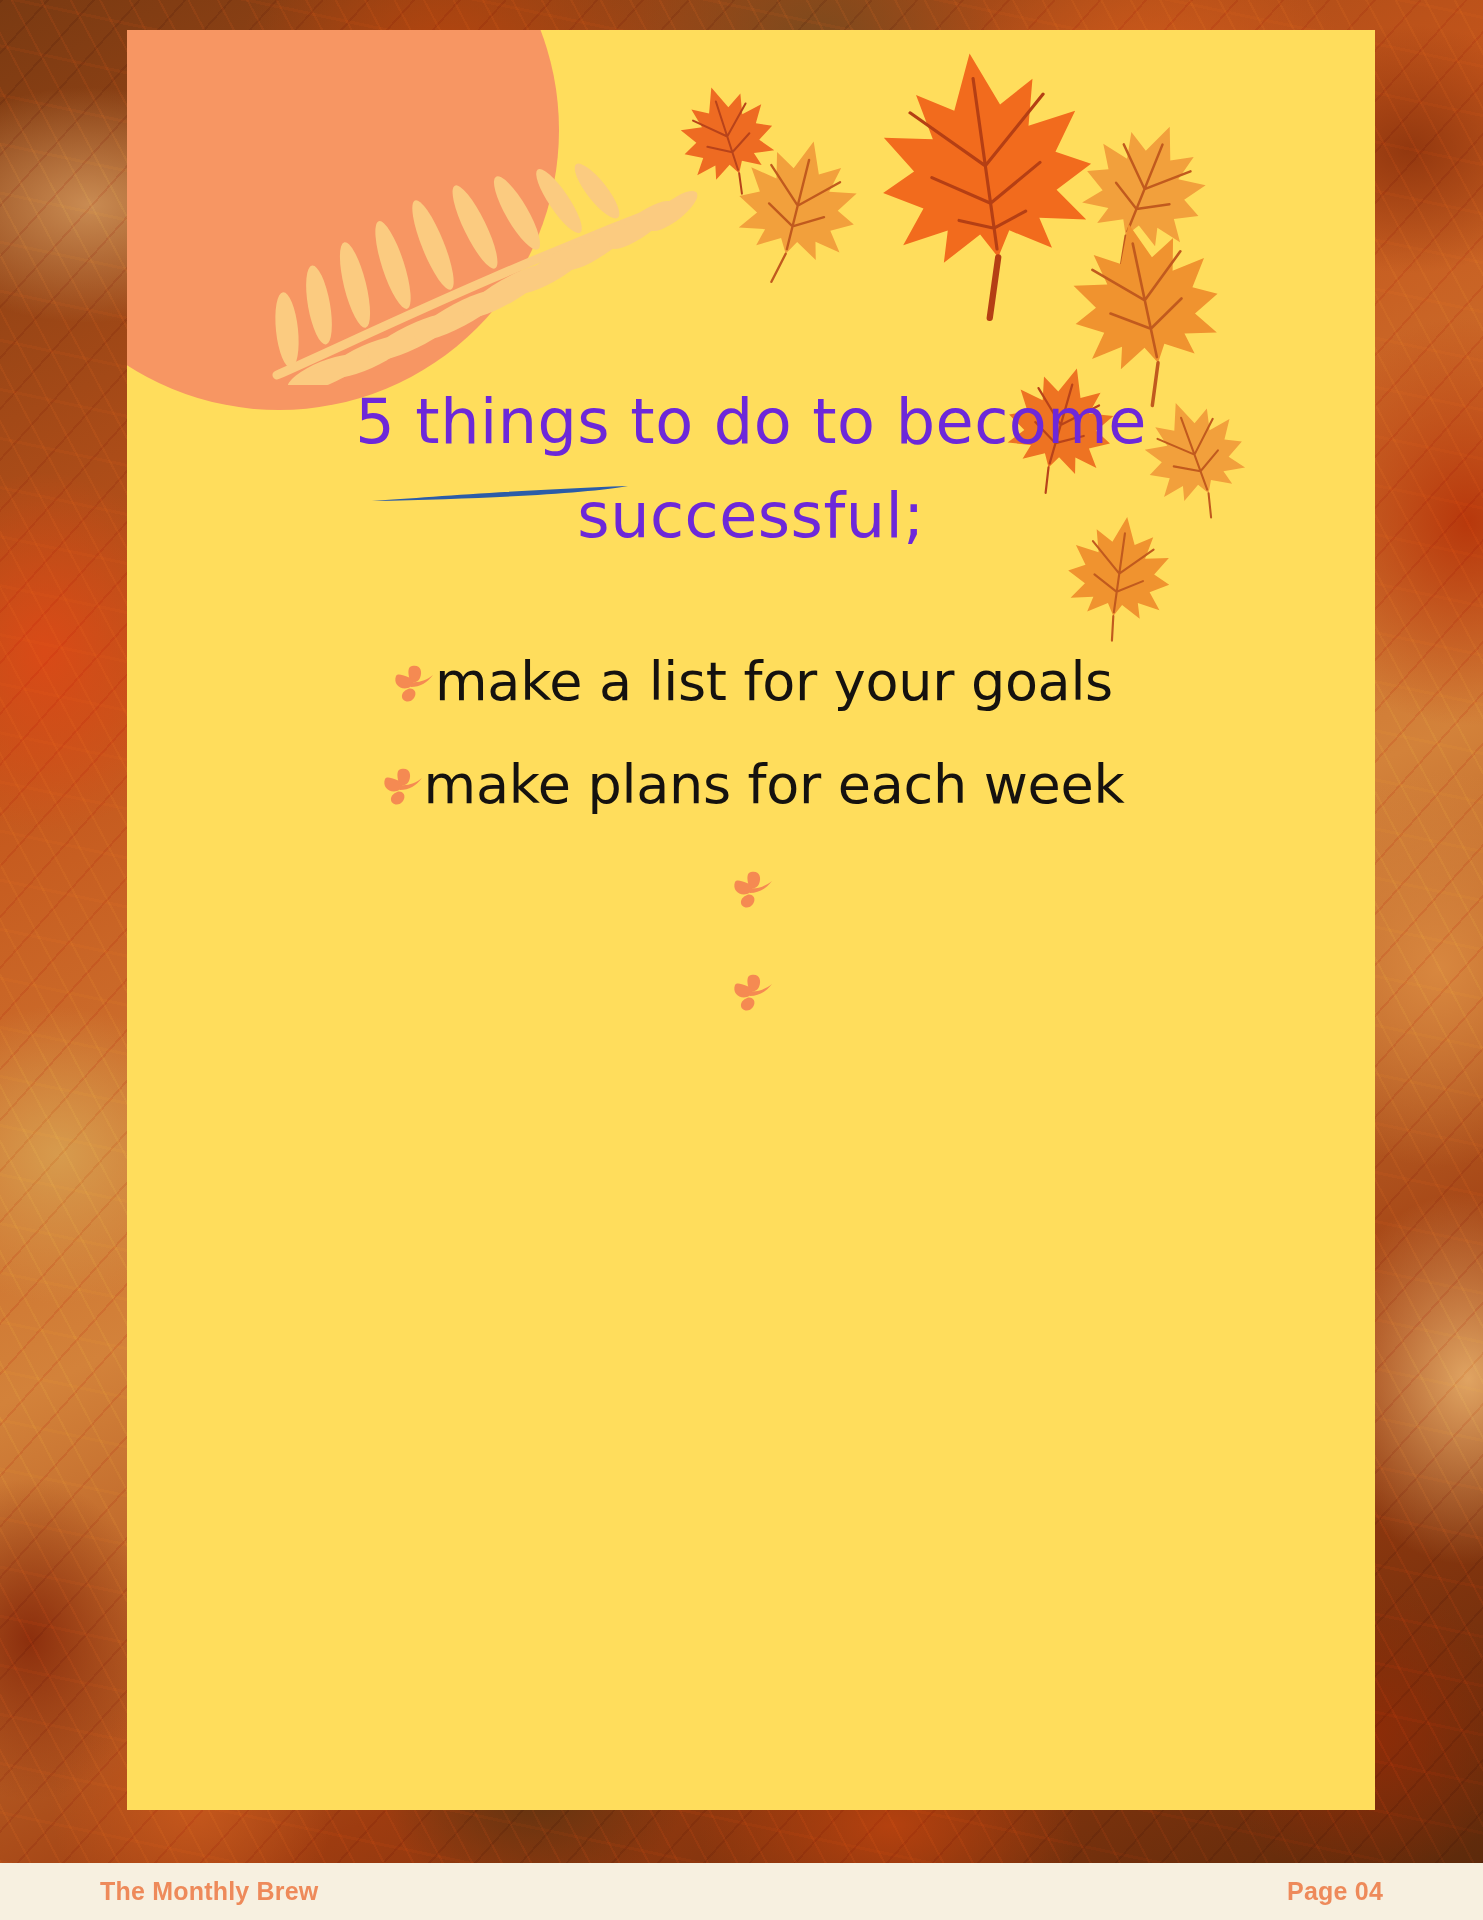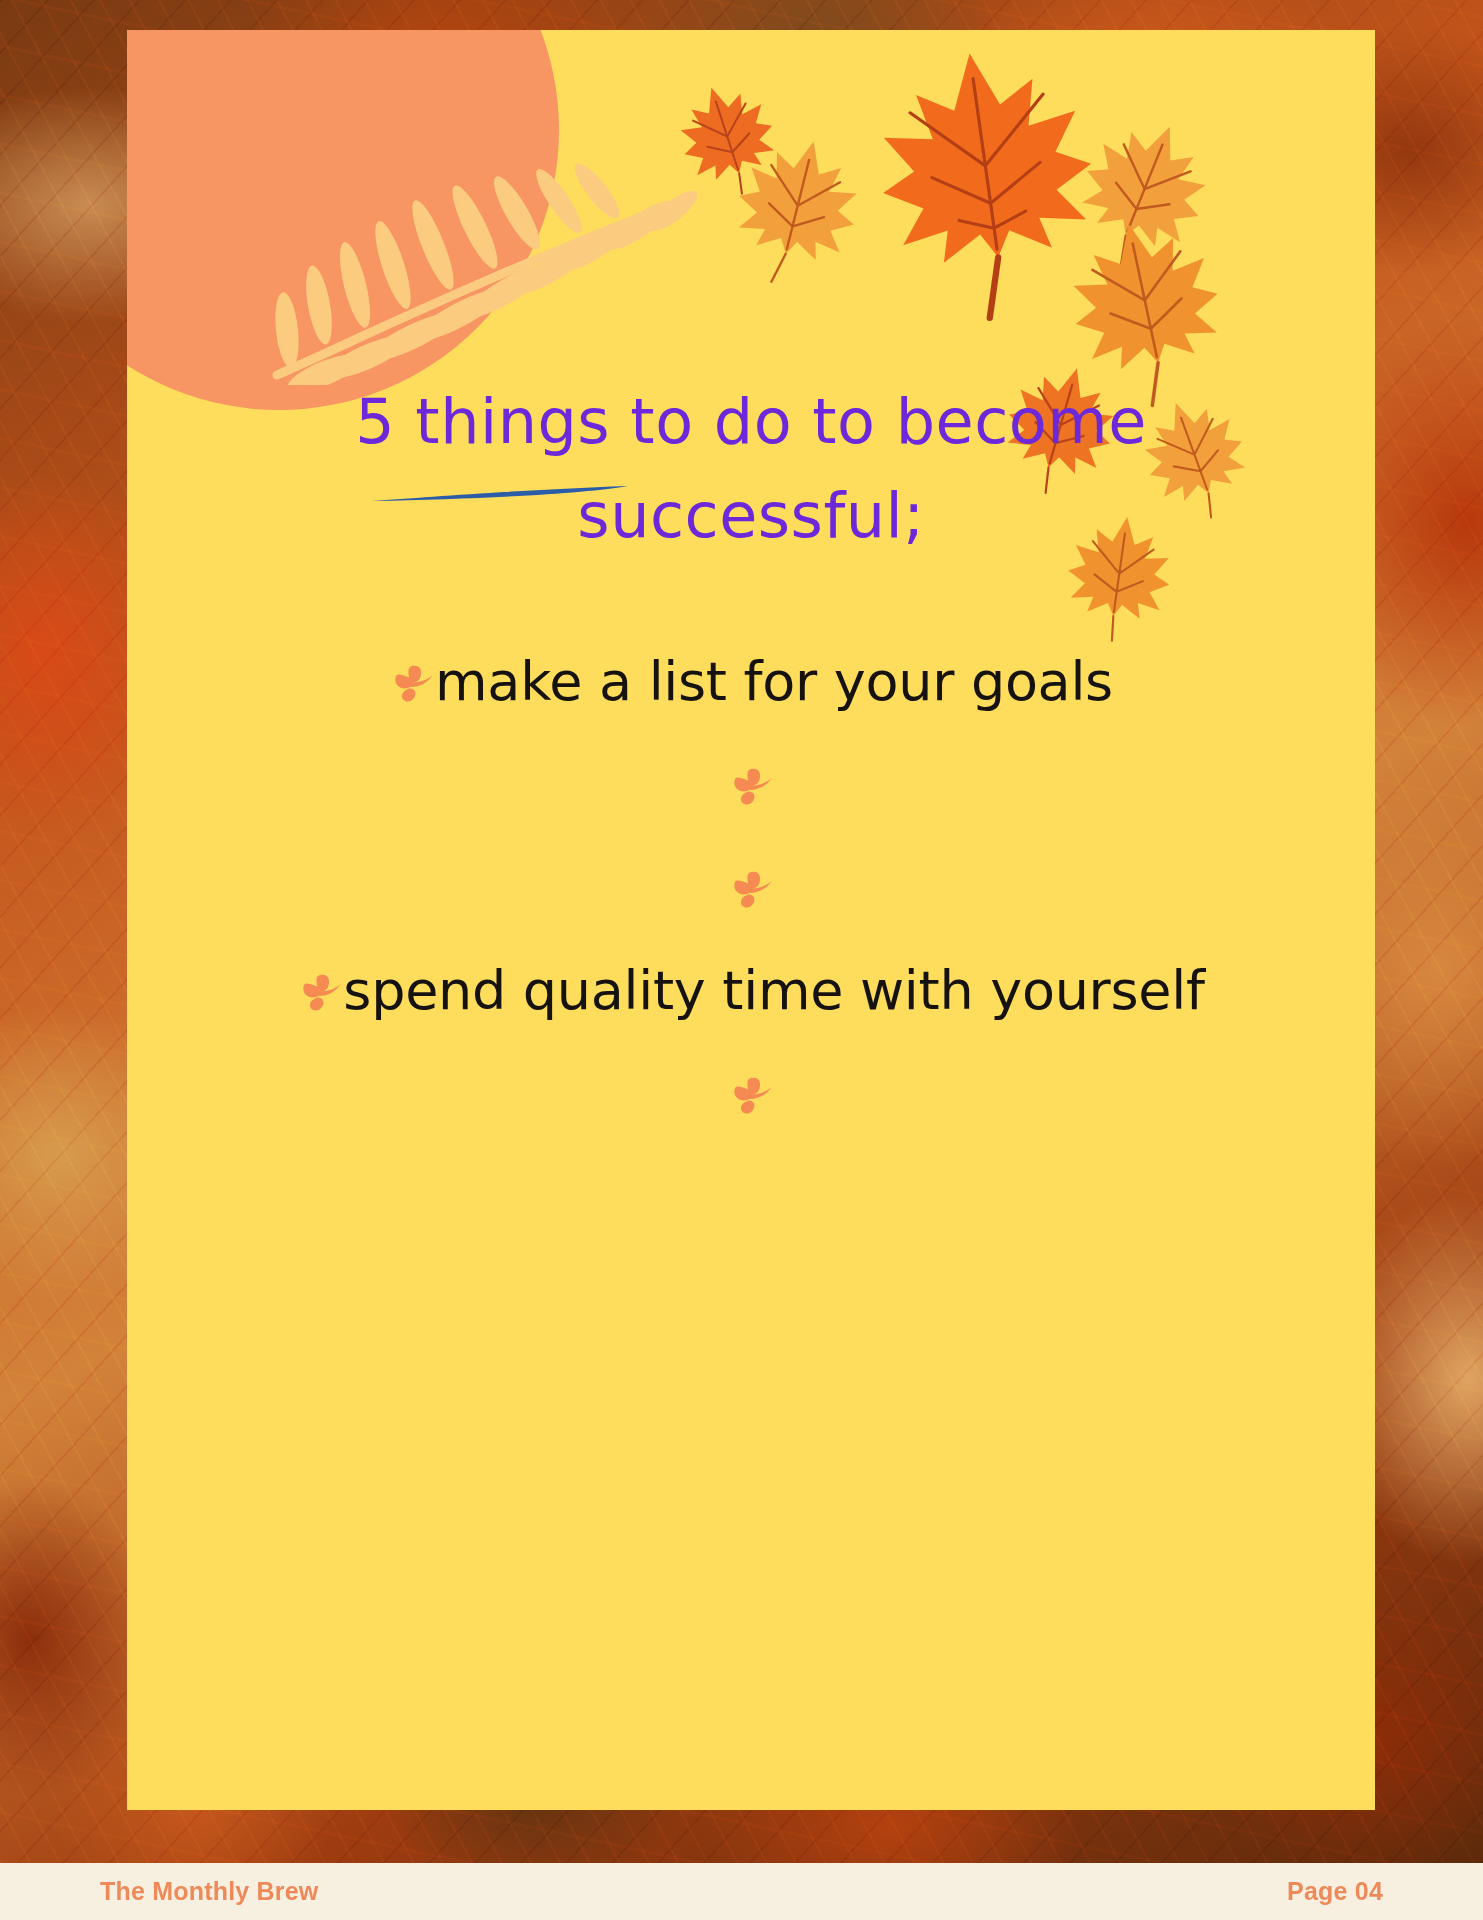--- a/index.html
+++ b/index.html
@@ -315,44 +315,34 @@
 
       <div class="bullet-row">
         <svg class="bullet-glyph" viewBox="0 0 46 46">
           <g fill="#F58A52">
             <path d="M23 7 C 31 5, 34 12, 31 19 C 28 25, 21 25, 20 18 C 19 12, 19 8, 23 7 Z"></path>
             <path d="M7 17 C 4 25, 11 31, 19 29 C 26 27, 26 20, 19 18 C 13 16, 9 14, 7 17 Z"></path>
             <path d="M13 36 C 12 43, 21 45, 25 39 C 29 33, 24 28, 19 30 C 15 32, 14 33, 13 36 Z"></path>
             <path d="M22 23 C 30 24, 38 21, 44 16 C 38 24, 31 28, 22 28 Z"></path>
           </g>
         </svg>
+        <span class="bullet-text">make plans for each week</span>
       </div>
 
       <div class="bullet-row">
         <svg class="bullet-glyph" viewBox="0 0 46 46">
           <g fill="#F58A52">
             <path d="M23 7 C 31 5, 34 12, 31 19 C 28 25, 21 25, 20 18 C 19 12, 19 8, 23 7 Z"></path>
             <path d="M7 17 C 4 25, 11 31, 19 29 C 26 27, 26 20, 19 18 C 13 16, 9 14, 7 17 Z"></path>
             <path d="M13 36 C 12 43, 21 45, 25 39 C 29 33, 24 28, 19 30 C 15 32, 14 33, 13 36 Z"></path>
             <path d="M22 23 C 30 24, 38 21, 44 16 C 38 24, 31 28, 22 28 Z"></path>
           </g>
         </svg>
       </div>
 
-      <div class="bullet-row">
-        <svg class="bullet-glyph" viewBox="0 0 46 46">
-          <g fill="#F58A52">
-            <path d="M23 7 C 31 5, 34 12, 31 19 C 28 25, 21 25, 20 18 C 19 12, 19 8, 23 7 Z"></path>
-            <path d="M7 17 C 4 25, 11 31, 19 29 C 26 27, 26 20, 19 18 C 13 16, 9 14, 7 17 Z"></path>
-            <path d="M13 36 C 12 43, 21 45, 25 39 C 29 33, 24 28, 19 30 C 15 32, 14 33, 13 36 Z"></path>
-            <path d="M22 23 C 30 24, 38 21, 44 16 C 38 24, 31 28, 22 28 Z"></path>
-          </g>
-        </svg>
-        <span class="bullet-text">spend quality time with yourself</span>
-      </div>
 
       <div class="bullet-row">
         <svg class="bullet-glyph" viewBox="0 0 46 46">
           <g fill="#F58A52">
             <path d="M23 7 C 31 5, 34 12, 31 19 C 28 25, 21 25, 20 18 C 19 12, 19 8, 23 7 Z"></path>
             <path d="M7 17 C 4 25, 11 31, 19 29 C 26 27, 26 20, 19 18 C 13 16, 9 14, 7 17 Z"></path>
             <path d="M13 36 C 12 43, 21 45, 25 39 C 29 33, 24 28, 19 30 C 15 32, 14 33, 13 36 Z"></path>
             <path d="M22 23 C 30 24, 38 21, 44 16 C 38 24, 31 28, 22 28 Z"></path>
           </g>
         </svg>

